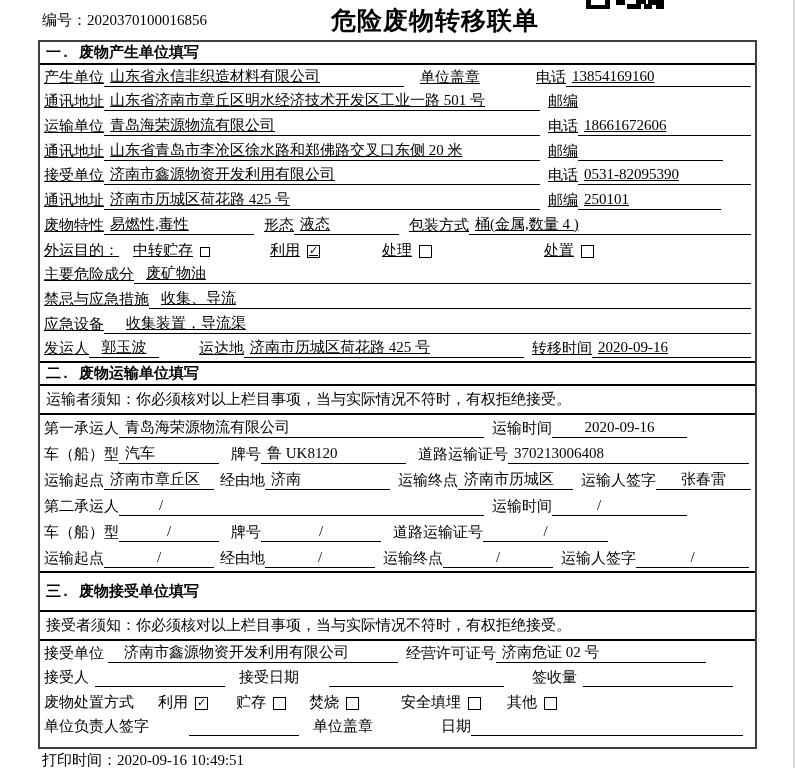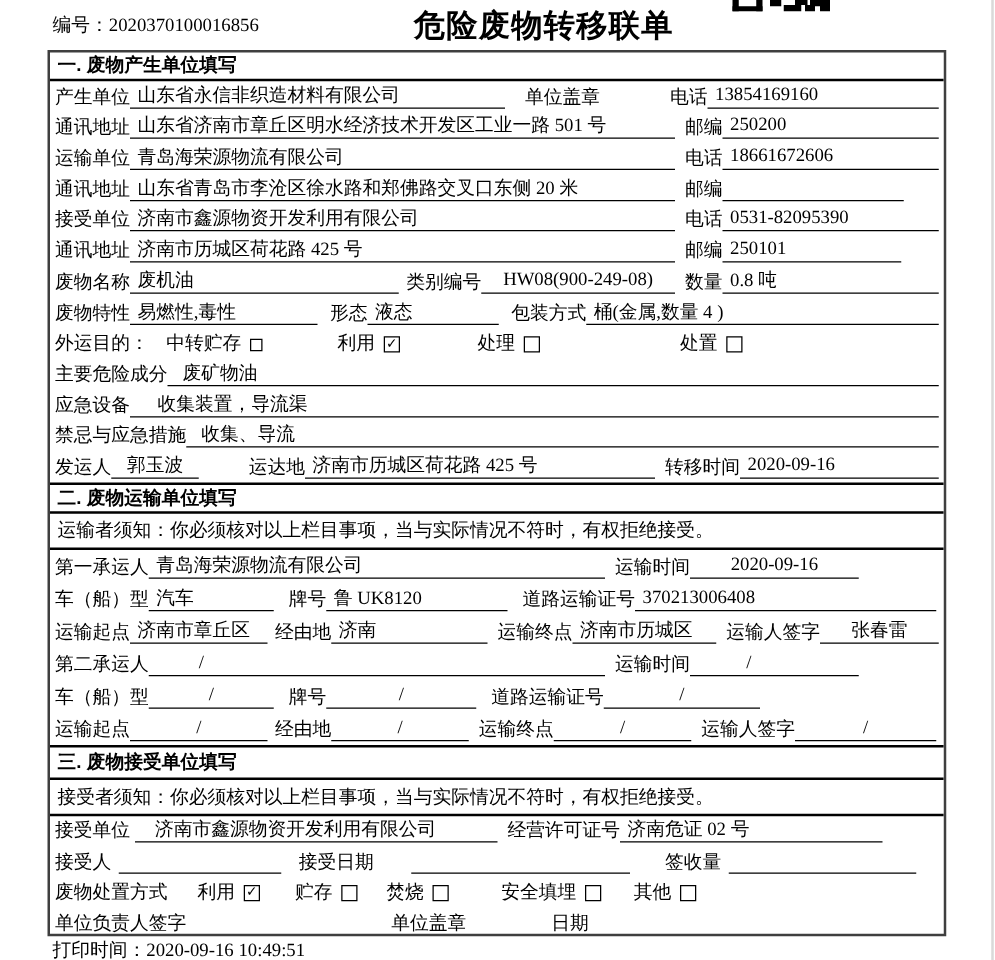--- a/index.html
+++ b/index.html
@@ -24,32 +24,32 @@
   .qr .q4 { left:50px; top:0; width:10px; height:4px; }
   .qr .q5 { left:62px; top:0; width:16px; height:5px; }
   .qr .q6 { left:58px; top:4px; width:8px; height:5px; }
   .qr .q7 { left:70px; top:4px; width:8px; height:5px; }
 
   .form {
     position:absolute; left:38px; top:40px; width:719px; height:709px;
     border:2px solid #3f3f3f; display:flex; flex-direction:column; overflow:hidden; background:#fff;
   }
   .sec {
-    font-family:Liberation Sans, sans-serif; font-weight:bold; font-size:15px;
+    font-family:Liberation Mono, monospace; font-weight:bold; font-size:15px;
     display:flex; align-items:center; padding:0 6px; flex-shrink:0;
   }
   .sec1 { height:23px; border-bottom:2px solid #000; }
   .sec2 { height:25px; border-top:2px solid #000; border-bottom:2px solid #000; }
-  .sec3 { height:28px; border-top:2px solid #000; border-bottom:2px solid #000; }
+  .sec3 { height:41px; border-top:2px solid #000; border-bottom:2px solid #000; }
   .notice {
     height:29px; border-bottom:2px solid #000; display:flex; align-items:center;
     padding:0 6px; font-size:15px; flex-shrink:0; white-space:nowrap;
   }
   .row { display:flex; align-items:flex-end; padding:0 4px 3px 4px; font-size:15px; flex-shrink:0; }
-  .r1h { height:24.7px; } .r2h { height:26px; } .r3h { height:24.5px; }
+  .r1h { height:24.7px;text-decoration:underline; } .r2h { height:26px; } .r3h { height:24.5px; }
   .lbl { white-space:nowrap; flex-shrink:0; }
   .fld {
     border-bottom:1px solid #000; white-space:nowrap; padding:0 6px;
     flex-shrink:0; min-height:19px; overflow:hidden;
   }
   .ctr { text-align:center; }
   .grow { flex:1 1 auto; }
   .spacer { flex:1 1 auto; }
   .cb {
     display:inline-block; width:13px; height:13px; border:1.5px solid #000;
@@ -88,21 +88,20 @@
       <span class="fld" style="width:300px">山东省永信非织造材料有限公司</span>
       <span class="lbl" style="margin-left:16px">单位盖章</span>
       <span class="lbl" style="margin-left:56px">电话</span>
       <span class="fld grow">13854169160</span>
     </div>
 
     <div class="row r1h">
       <span class="lbl">通讯地址</span>
       <span class="fld" style="width:436px">山东省济南市章丘区明水经济技术开发区工业一路 501 号</span>
       <span class="lbl" style="margin-left:8px">邮编</span>
-      <span class="fld grow">250200</span>
     </div>
 
     <div class="row r1h">
       <span class="lbl">运输单位</span>
       <span class="fld" style="width:436px">青岛海荣源物流有限公司</span>
       <span class="lbl" style="margin-left:8px">电话</span>
       <span class="fld grow">18661672606</span>
     </div>
 
     <div class="row r1h">
@@ -119,28 +118,20 @@
       <span class="fld grow">0531-82095390</span>
     </div>
 
     <div class="row r1h">
       <span class="lbl">通讯地址</span>
       <span class="fld" style="width:436px">济南市历城区荷花路 425 号</span>
       <span class="lbl" style="margin-left:8px">邮编</span>
       <span class="fld grow" style="margin-right:30px">250101</span>
     </div>
 
-    <div class="row r1h">
-      <span class="lbl">废物名称</span>
-      <span class="fld" style="width:215px">废机油</span>
-      <span class="lbl" style="margin-left:6px">类别编号</span>
-      <span class="fld ctr" style="width:155px">HW08(900-249-08)</span>
-      <span class="lbl" style="margin-left:8px">数量</span>
-      <span class="fld grow">0.8 吨</span>
-    </div>
 
     <div class="row r1h">
       <span class="lbl">废物特性</span>
       <span class="fld" style="width:150px">易燃性,毒性</span>
       <span class="lbl" style="margin-left:10px">形态</span>
       <span class="fld" style="width:105px">液态</span>
       <span class="lbl" style="margin-left:10px">包装方式</span>
       <span class="fld grow">桶(金属,数量 4 )</span>
     </div>
 
@@ -155,27 +146,27 @@
       <span class="lbl" style="margin-left:112px">处置</span>
       <span class="cb"></span>
     </div>
 
     <div class="row r1h">
       <span class="lbl">主要危险成分</span>
       <span class="fld grow" style="padding-left:12px">废矿物油</span>
     </div>
 
     <div class="row r1h">
+      <span class="lbl">禁忌与应急措施</span>
+      <span class="fld grow" style="padding-left:12px">收集、导流</span>
+    </div>
+
+    <div class="row r1h">
       <span class="lbl">应急设备</span>
       <span class="fld grow" style="padding-left:22px">收集装置，导流渠</span>
-    </div>
-
-    <div class="row r1h">
-      <span class="lbl">禁忌与应急措施</span>
-      <span class="fld grow" style="padding-left:12px">收集、导流</span>
     </div>
 
     <div class="row r1h">
       <span class="lbl">发运人</span>
       <span class="fld ctr" style="width:70px">郭玉波</span>
       <span class="lbl" style="margin-left:40px">运达地</span>
       <span class="fld" style="width:280px">济南市历城区荷花路 425 号</span>
       <span class="lbl" style="margin-left:8px">转移时间</span>
       <span class="fld grow">2020-09-16</span>
     </div>

